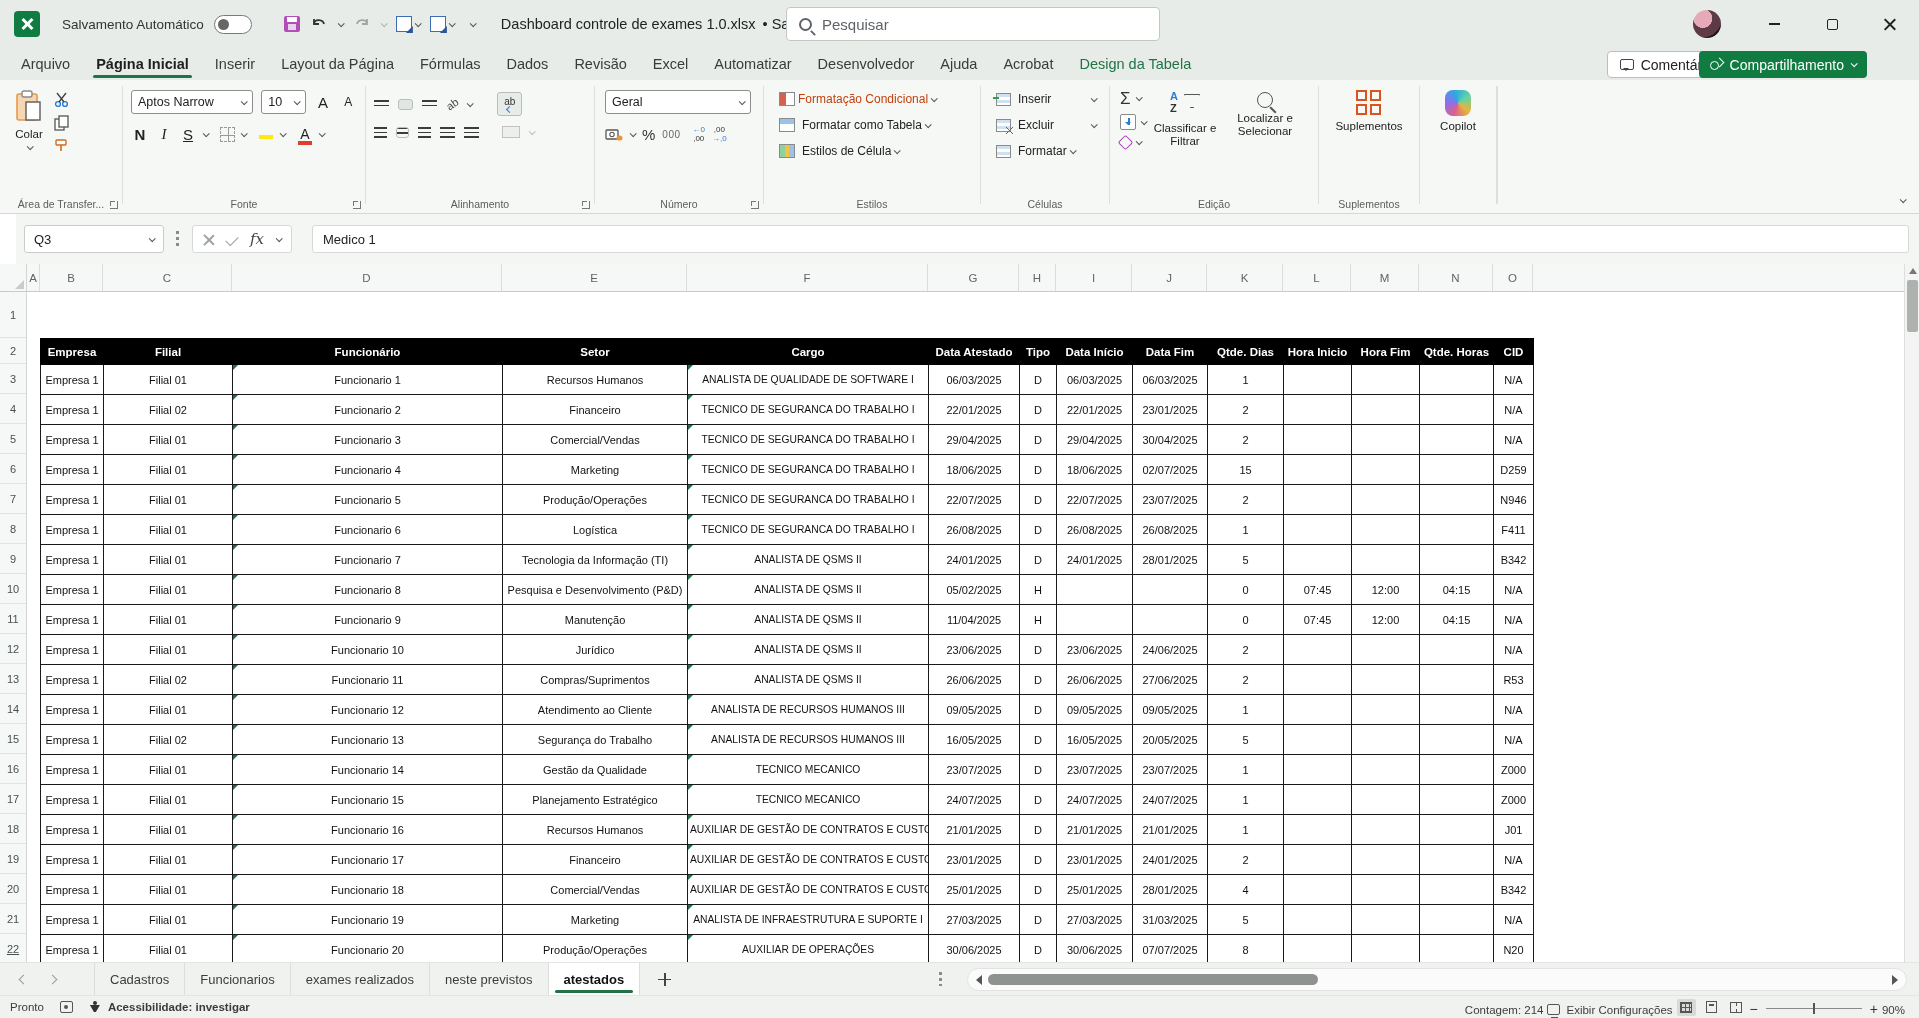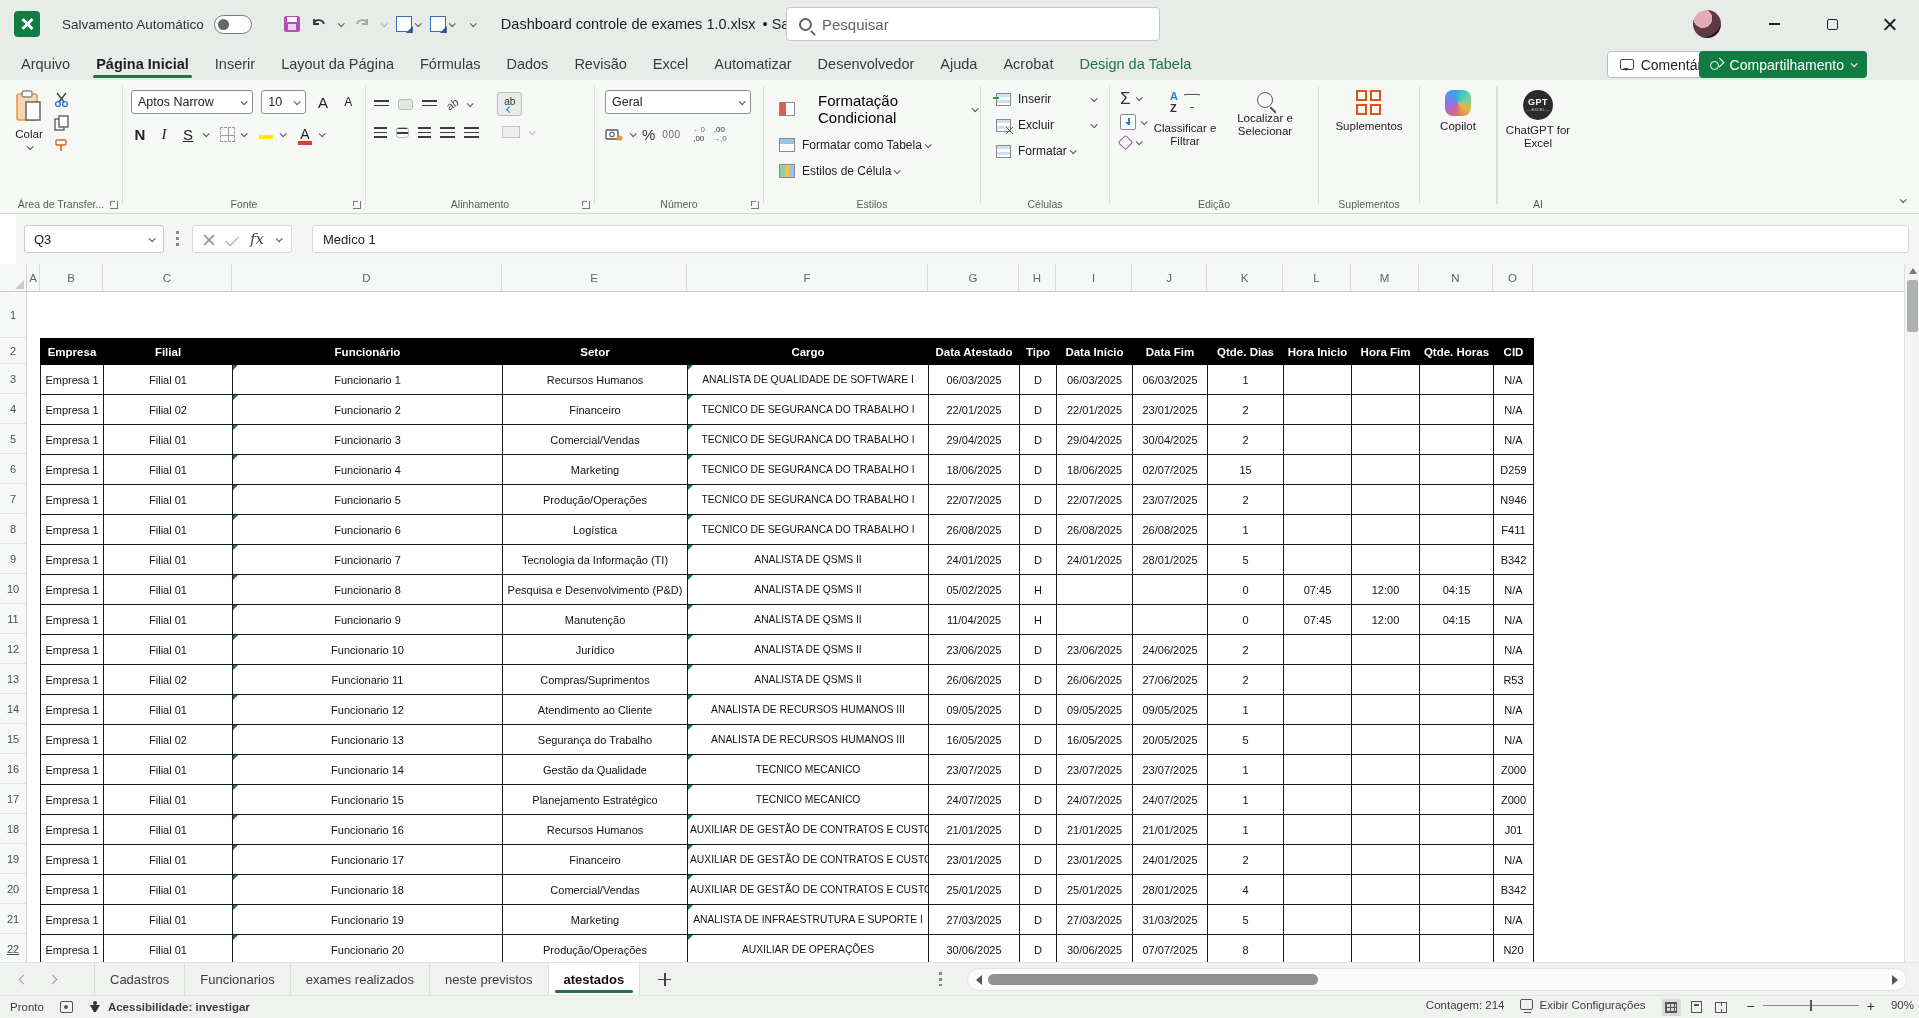--- a/index.html
+++ b/index.html
@@ -165,21 +165,21 @@
   .hscroll .thumb{width:330px;height:11px;border-radius:6px;background:#8f938f;margin-left:6px}
 
   
   .statusbar{position:absolute;top:995px;left:0;width:100%;height:23px;background:#f0f2f0;border-top:1px solid #e3e5e3;display:flex;align-items:center;font-size:11.5px;color:#3c3c3c}
   .sb-left{display:flex;align-items:center;gap:16px;padding-left:10px}
   .macro-ic{width:13px;height:12px;border:1.3px solid #555;border-radius:2px;position:relative}
   .macro-ic::after{content:"";position:absolute;left:3px;top:3px;width:4px;height:4px;border-radius:50%;background:#555}
   .a11y-ic{width:12px;height:12px;position:relative}
   .a11y-ic::before{content:"";position:absolute;left:4px;top:0;width:4px;height:4px;border-radius:50%;background:#333}
   .a11y-ic::after{content:"";position:absolute;left:1px;top:4px;width:10px;height:7px;background:#333;clip-path:polygon(0 0,100% 0,60% 100%,40% 100%)}
-  .sb-right{margin-left:auto;display:flex;align-items:flex-start;gap:16px;padding-right:5px}
+  .sb-right{margin-left:auto;display:flex;align-items:flex-end;gap:4px;padding-right:14px}
   .disp-ic{width:13px;height:11px;border:1.3px solid #555;border-radius:2px;position:relative}
   .disp-ic::after{content:"";position:absolute;left:3px;bottom:-4px;width:7px;height:1.4px;background:#555}
   .view-ic{width:19px;height:17px;display:flex;align-items:center;justify-content:center;border-radius:2px}
   .view-ic.on{background:#d7dad7}
   .vi1{width:12px;height:11px;background:repeating-linear-gradient(90deg,#555 0 1.3px,transparent 1.3px 4px),repeating-linear-gradient(#555 0 1.3px,transparent 1.3px 4px);border:1px solid #555}
   .vi2{width:11px;height:12px;border:1.3px solid #555;position:relative}
   .vi2::after{content:"";position:absolute;left:2px;top:2px;right:2px;height:2px;background:#555}
   .vi3{width:12px;height:11px;border:1.3px solid #555;position:relative}
   .vi3::after{content:"";position:absolute;left:5px;top:0;bottom:0;border-left:1.3px dashed #555}
   .zoomer{display:flex;align-items:center;gap:8px}
@@ -389,21 +389,21 @@
       </div>
       <div class="rg-label">Número</div>
       <div class="launcher"></div>
     </div>
     <div class="rdiv"></div>
 
     <div class="rgroup" style="width:216px">
       <div style="padding:10px 0 0 12px;display:flex;flex-direction:column;gap:8px">
         <div class="rbtn">
             <span class="styles-ic"></span>
-            <span style="font-size:15px;color:#000000;margin-left:20px">Formatação Condicional</span>
+            <span style="font-size:12px;color:#c2410c;margin-left:0">Formatação Condicional</span>
             <span class="cv"></span>
           </div>
         <div class="rbtn">
             <span class="styles-ic t2"></span>
             <span style="font-size:12px;color:#222;margin-left:4px">Formatar como Tabela</span>
             <span class="cv"></span>
           </div>
         <div class="rbtn">
             <span class="styles-ic t3"></span>
             <span style="font-size:12px;color:#222;margin-left:4px">Estilos de Célula</span>
@@ -486,30 +486,20 @@
     <div class="rgroup" style="width:76px">
       <div class="bigbtn">
         <span class="copilot-ic"></span>
         <span>Copilot</span>
       </div>
     </div>
     <div class="rdiv"></div>
 
     <div class="rdiv"></div>
 
-    <div class="rgroup" style="width:80px">
-      <div class="bigbtn">
-        <span class="gpt-ic">
-            <span class="g1">GPT</span>
-            <span class="g2">— EXCEL —</span>
-          </span>
-        <span>ChatGPT for Excel</span>
-      </div>
-      <div class="rg-label">AI</div>
-    </div>
 
     <span class="cv" style="position:absolute;right:14px;bottom:10px"></span>
   </div>
 
   <div class="fbar">
     <div class="namebox">
       <span>Q3</span>
         <span class="cv"></span>
     </div>
     <div class="dots3"></div>

